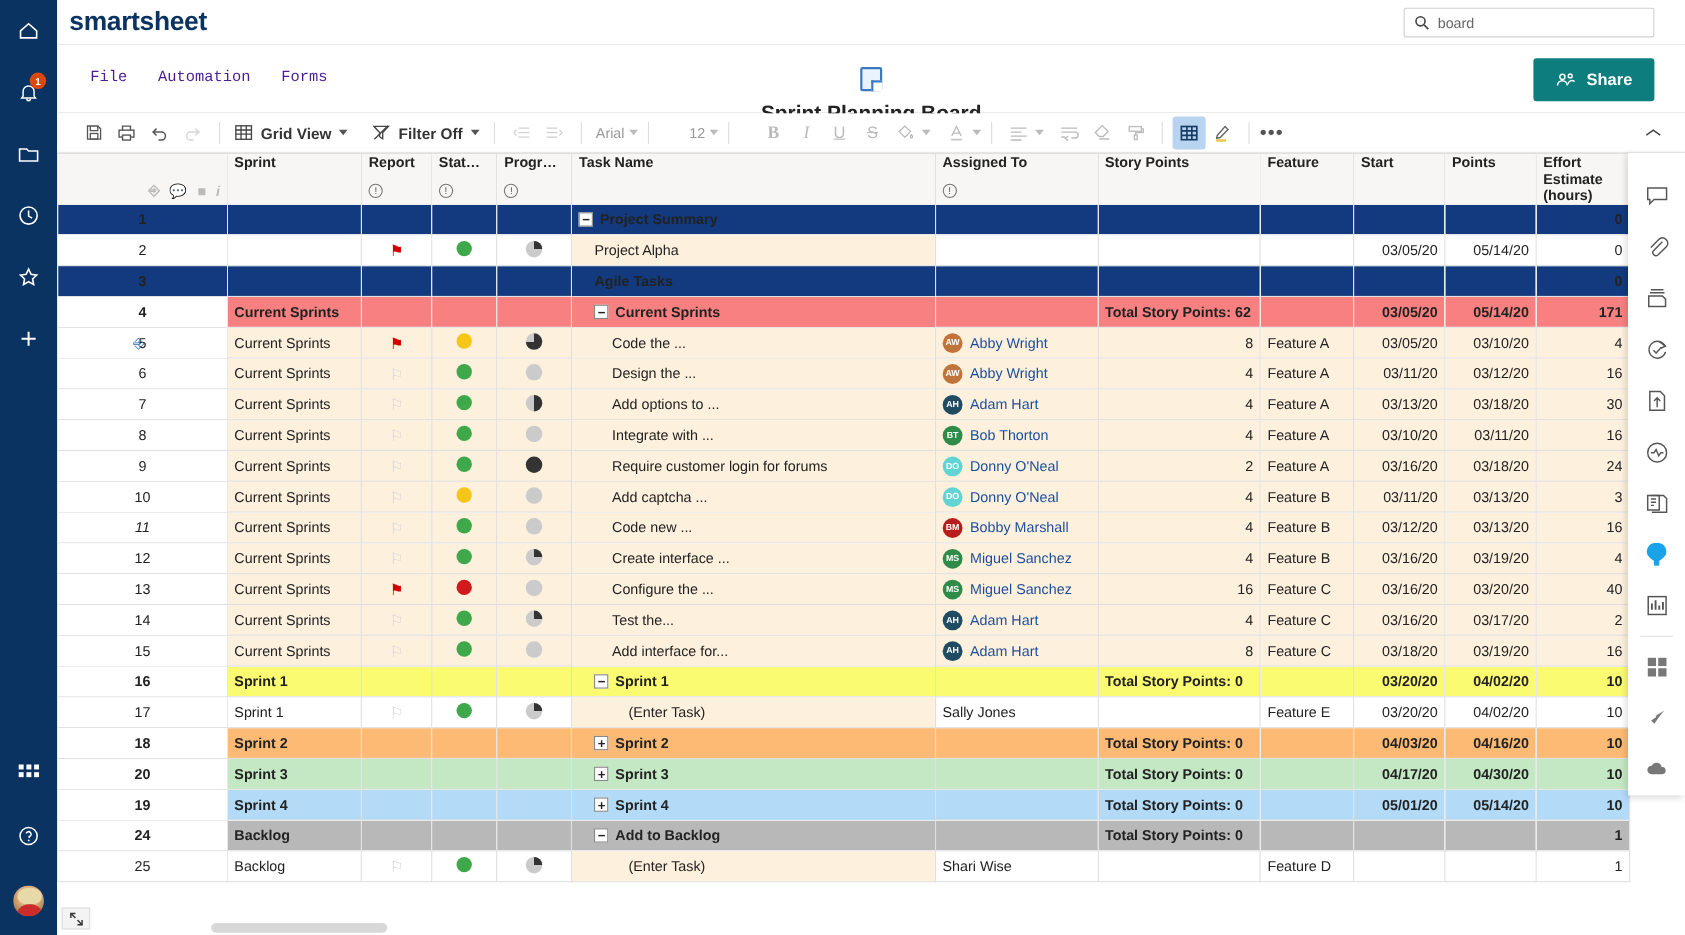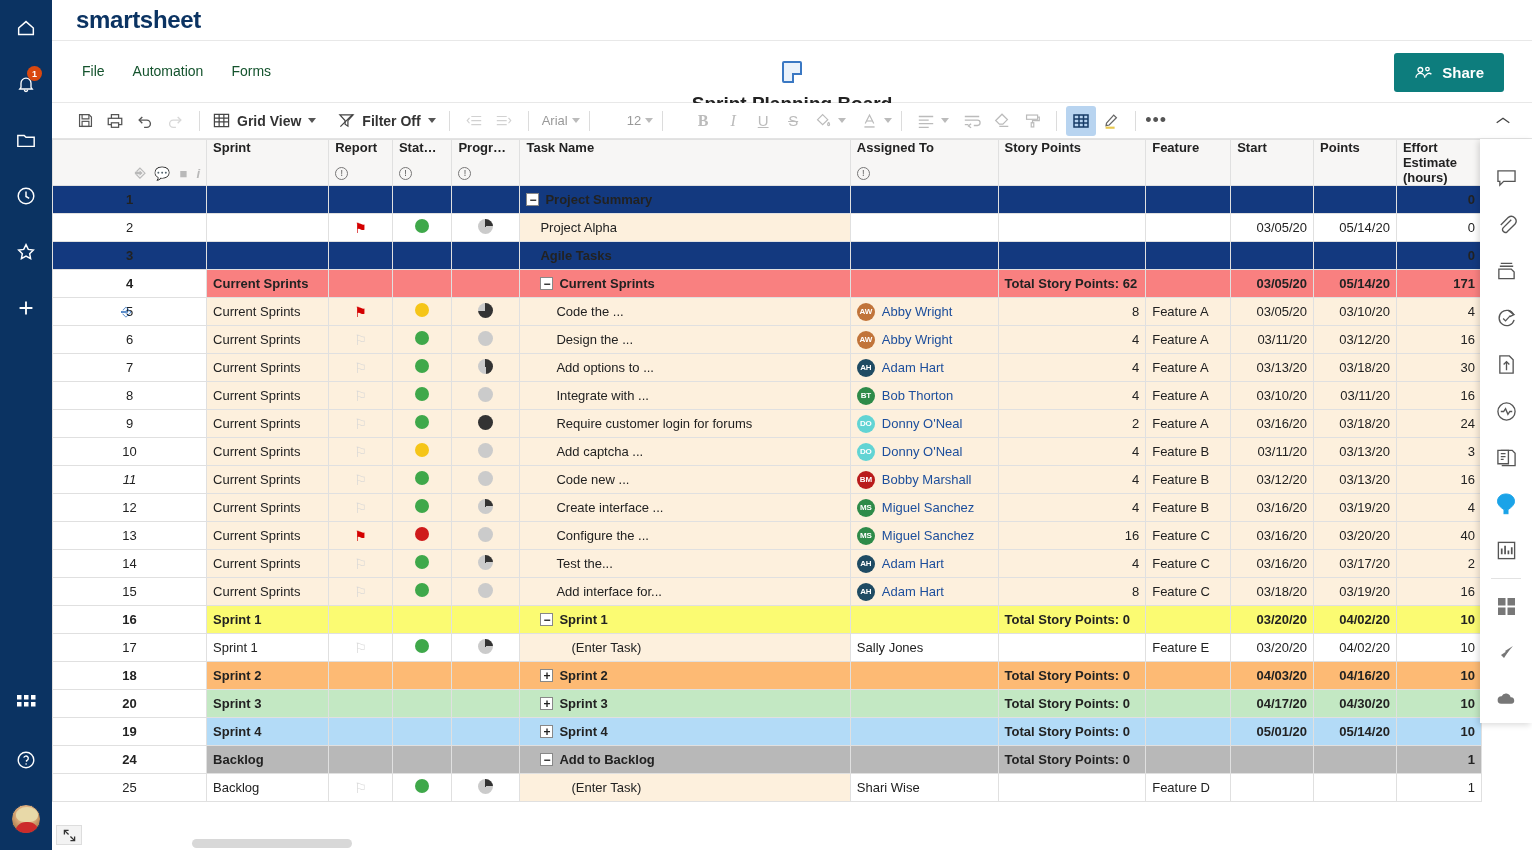--- a/index.html
+++ b/index.html
@@ -39,36 +39,36 @@
     content:''; position:absolute; left:3px; bottom:0; width:24px; height:11px;
     border-radius:12px 12px 0 0; background:#cc2b2b;
   }
 
   
   .top-bar {
     position: absolute; left: 52px; top: 0; width: 1480px; height: 41px;
     background: #fff; border-bottom: 1px solid #e8e8e8;
   }
   .brand {
-    position: absolute; left: 24px; top: 6px;
+    position: absolute; left: 11px; top: 6px;
     font-size: 24px; font-weight: 600; color: #0b3362; letter-spacing: -0.3px;
   }
   .search-box {
     position: absolute; right: 28px; top: 7px; width: 228px; height: 27px;
     border: 1px solid #cfcfcf; border-radius: 2px; background: #fff;
     display: flex; align-items: center; padding: 0 8px;
   }
   .search-box .search-txt { font-size: 13px; color: #666; margin-left: 7px; }
 
   .menu-bar {
     position: absolute; left: 52px; top: 41px; width: 1480px; height: 62px;
     background: #fff; border-bottom: 1px solid #e8e8e8;
   }
   .menu-items { position: absolute; left: 30px; top: 22px; display: flex; gap: 28px; }
-  .menu-items span { font-size: 14px; color: #14532d; cursor: pointer; }
+  .menu-items span { font-size: 14px; color: #4c1d95; cursor: pointer; font-family: Liberation Mono, monospace; }
   .doc-title-wrap {
     position: absolute; left: 0; right: 0; top: 20px;
     display: flex; align-items: center; justify-content: center; gap: 10px; flex-direction: column;
   }
   .doc-icon {
     width: 20px; height: 22px; border: 2px solid #3a78c3; border-radius: 2px;
     background: #eaf2fb; position: relative;
   }
   .doc-icon::after {
     content:''; position:absolute; right:-2px; bottom:-2px; width:8px; height:8px;
@@ -268,20 +268,27 @@
           <circle cx="12.1" cy="16.4" r=".9" fill="#fff" stroke="none"></circle>
         </svg>
     </div>
     <div class="rail-icon" style="height:62px">
       <div class="rail-avatar"></div>
     </div>
   </div>
 
   <div class="top-bar">
     <div class="brand">smartsheet</div>
+    <div class="search-box">
+      <svg width="15" height="15" viewBox="0 0 20 20" fill="none" stroke="#444" stroke-width="2">
+          <circle cx="8.5" cy="8.5" r="5.5"></circle>
+          <path d="M12.8 12.8 L18 18"></path>
+        </svg>
+      <span class="search-txt">board</span>
+    </div>
   </div>
 
   <div class="menu-bar">
     <div class="menu-items">
       <span>File</span>
       <span>Automation</span>
       <span>Forms</span>
     </div>
     <div class="doc-title-wrap">
       <div class="doc-icon"></div>

